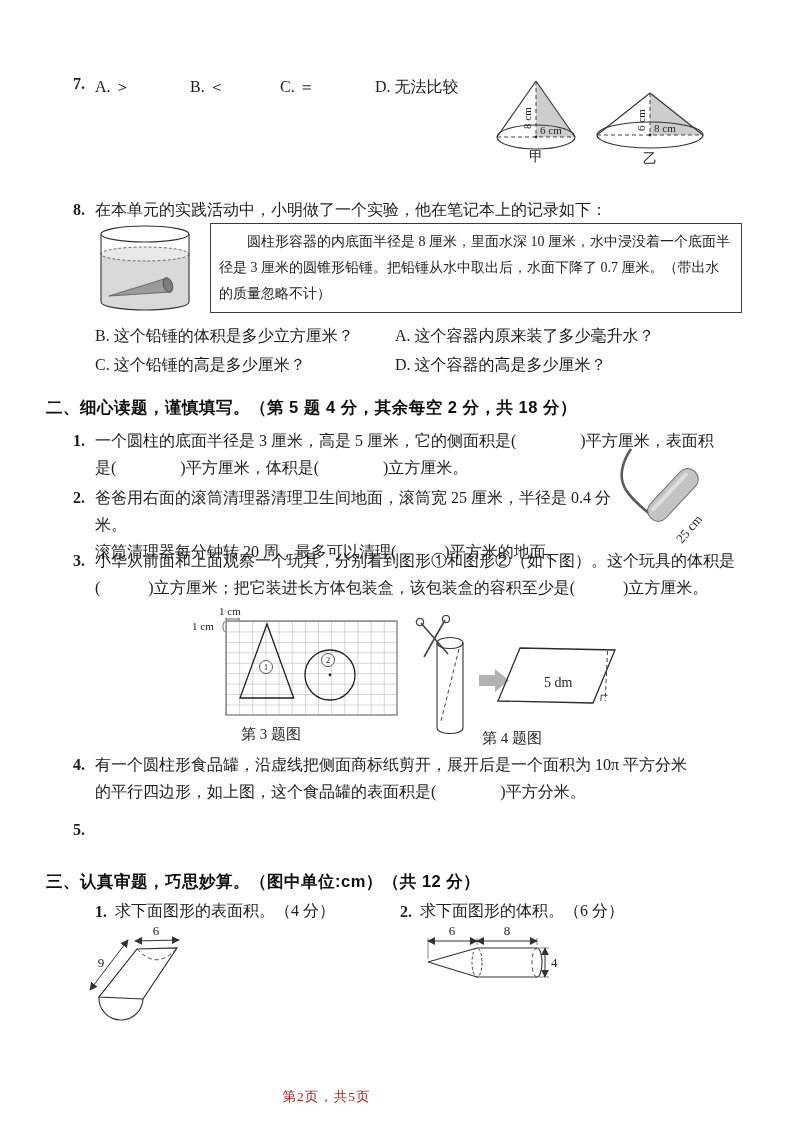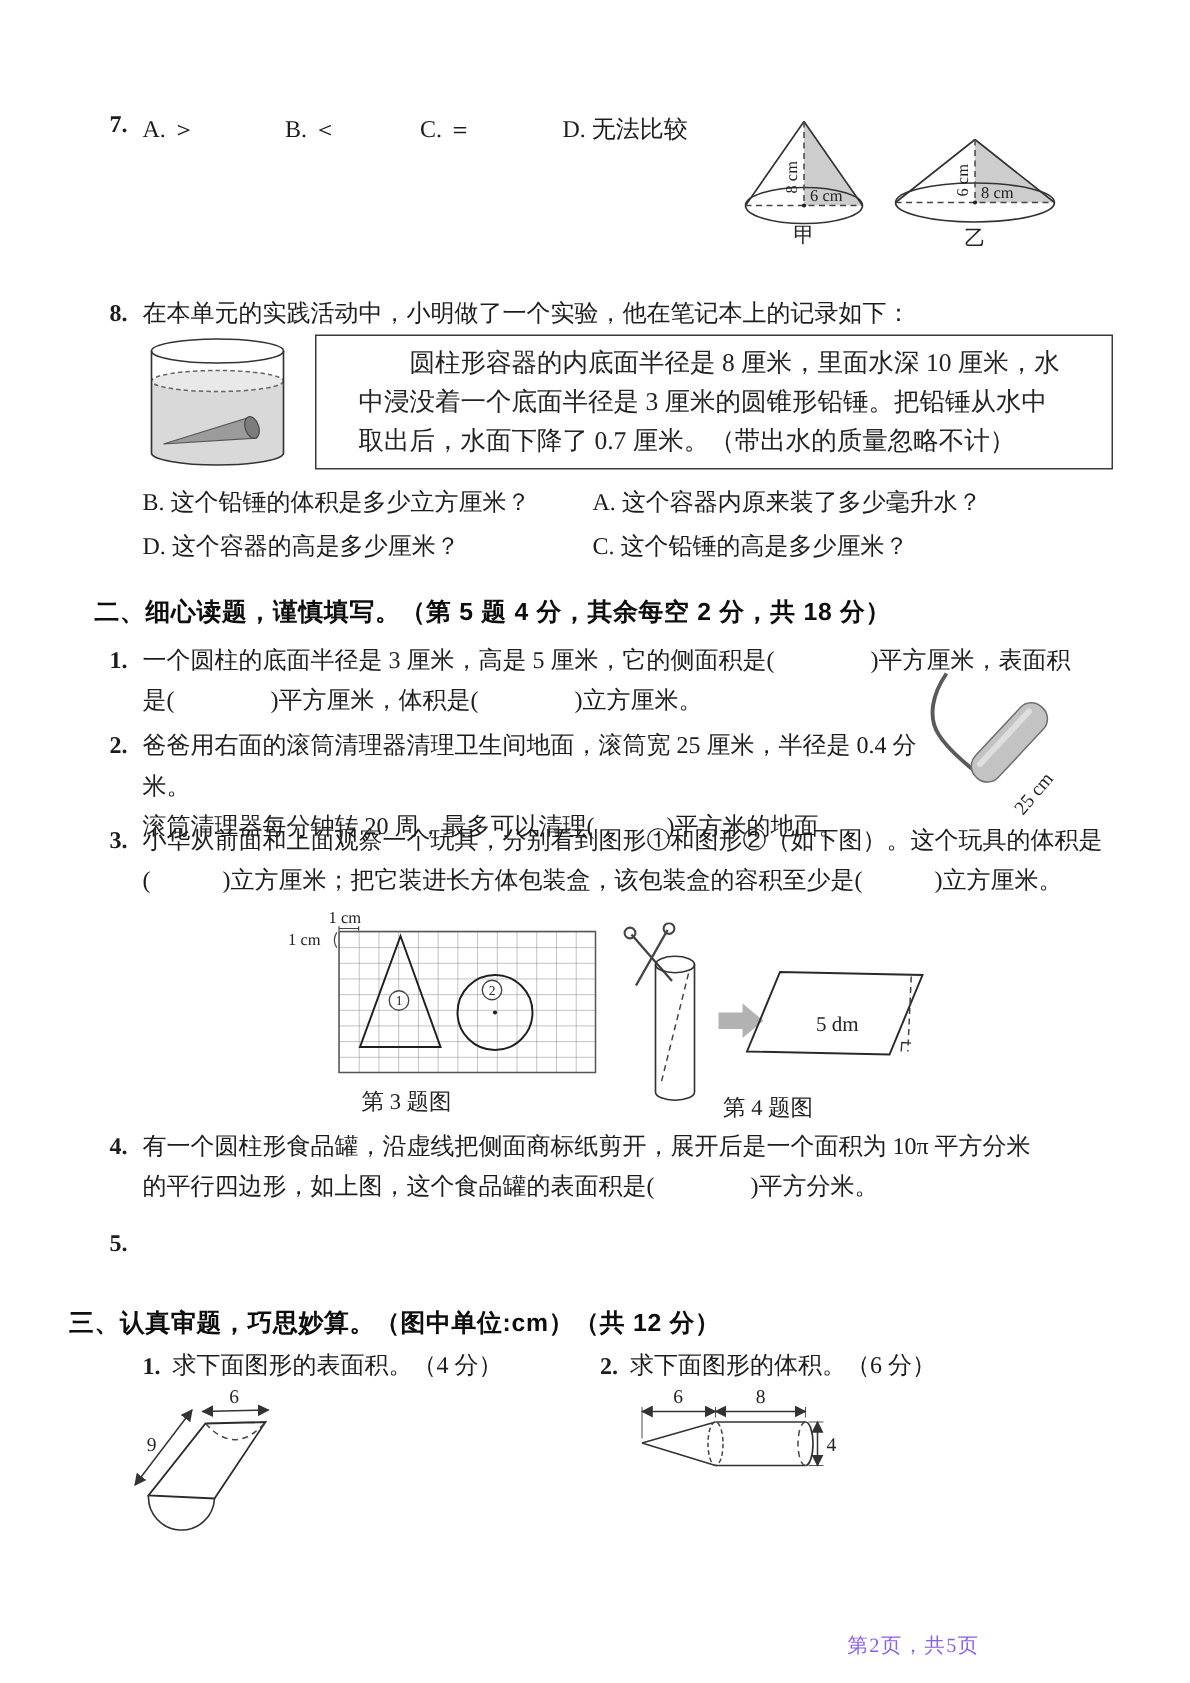--- a/index.html
+++ b/index.html
@@ -13,27 +13,27 @@
   .qnum{font-weight:bold;flex:none;width:22px;font-size:16px;line-height:27px}
   .qtext{white-space:pre-line;font-size:16px;line-height:27px}
   .sec-title{
     font-family:"Liberation Sans","DejaVu Sans",sans-serif;
     font-weight:bold;font-size:16.5px;color:#0e0e0e;letter-spacing:.5px;
   }
   .opt-row{display:flex;margin-top:3px;font-size:16px;line-height:28px}
   .opt-a7{width:95px}.opt-b7{width:90px}.opt-c7{width:95px}
   .opt-grid{display:grid;grid-template-columns:300px auto;font-size:16px;line-height:29px;margin-top:1px}
   .note-box{
-    border:1.2px solid #3a3a3a;width:532px;padding:5px 28px;
-    font-size:17px;line-height:26px;color:#232323;
+    border:1.2px solid #3a3a3a;width:532px;padding:5px 8px;
+    font-size:14px;line-height:26px;color:#232323;
   }
   .note-box p{text-indent:2em}
   .sub-q{display:flex;font-size:16px;line-height:26px}
   .sub-q .qnum{width:20px}
-  .footer{width:653px;text-align:right;font-size:13.5px;color:#8b5cf6;letter-spacing:1px}
+  .footer{width:653px;text-align:center;font-size:13.5px;color:#b91c1c;letter-spacing:1px}
   svg{display:block}
   svg text{font-family:"Liberation Serif","DejaVu Serif",serif;fill:#232323}
   .figline{stroke:#333;stroke-width:1.1;fill:none}
   .figdash{stroke:#444;stroke-width:1;fill:none;stroke-dasharray:4 3}
   .dim{stroke:#333;stroke-width:1;fill:none}
 </style>
 </head>
 <body>
 
 <div class="page">
@@ -89,26 +89,26 @@
   </svg>
 
   <div class="abs note-box" style="left:210px;top:223px">
     <p>圆柱形容器的内底面半径是 8 厘米，里面水深 10 厘米，水中浸没着一个底面半径是 3 厘米的圆锥形铅锤。把铅锤从水中取出后，水面下降了 0.7 厘米。（带出水的质量忽略不计）</p>
   </div>
 
   <div class="abs" style="left:95px;top:320px;width:648px">
     <div class="opt-grid">
       <span>B. 这个铅锤的体积是多少立方厘米？</span>
       <span>A. 这个容器内原来装了多少毫升水？</span>
+      <span>C. 这个铅锤的高是多少厘米？</span>
       <span>D. 这个容器的高是多少厘米？</span>
-      <span>C. 这个铅锤的高是多少厘米？</span>
     </div>
   </div>
 
-  <div class="abs sec-title" style="left:63px;top:397px">二、细心读题，谨慎填写。（第 5 题 4 分，其余每空 2 分，共 18 分）</div>
+  <div class="abs sec-title" style="left:46px;top:397px">二、细心读题，谨慎填写。（第 5 题 4 分，其余每空 2 分，共 18 分）</div>
 
   <div class="abs q" style="left:73px;top:427px;width:700px">
     <span class="qnum">1.</span>
     <div class="qtext">一个圆柱的底面半径是 3 厘米，高是 5 厘米，它的侧面积是(　　　　)平方厘米，表面积
 是(　　　　)平方厘米，体积是(　　　　)立方厘米。</div>
   </div>
 
   <div class="abs q" style="left:73px;top:484px;width:545px">
     <span class="qnum">2.</span>
     <div class="qtext">爸爸用右面的滚筒清理器清理卫生间地面，滚筒宽 25 厘米，半径是 0.4 分米。

